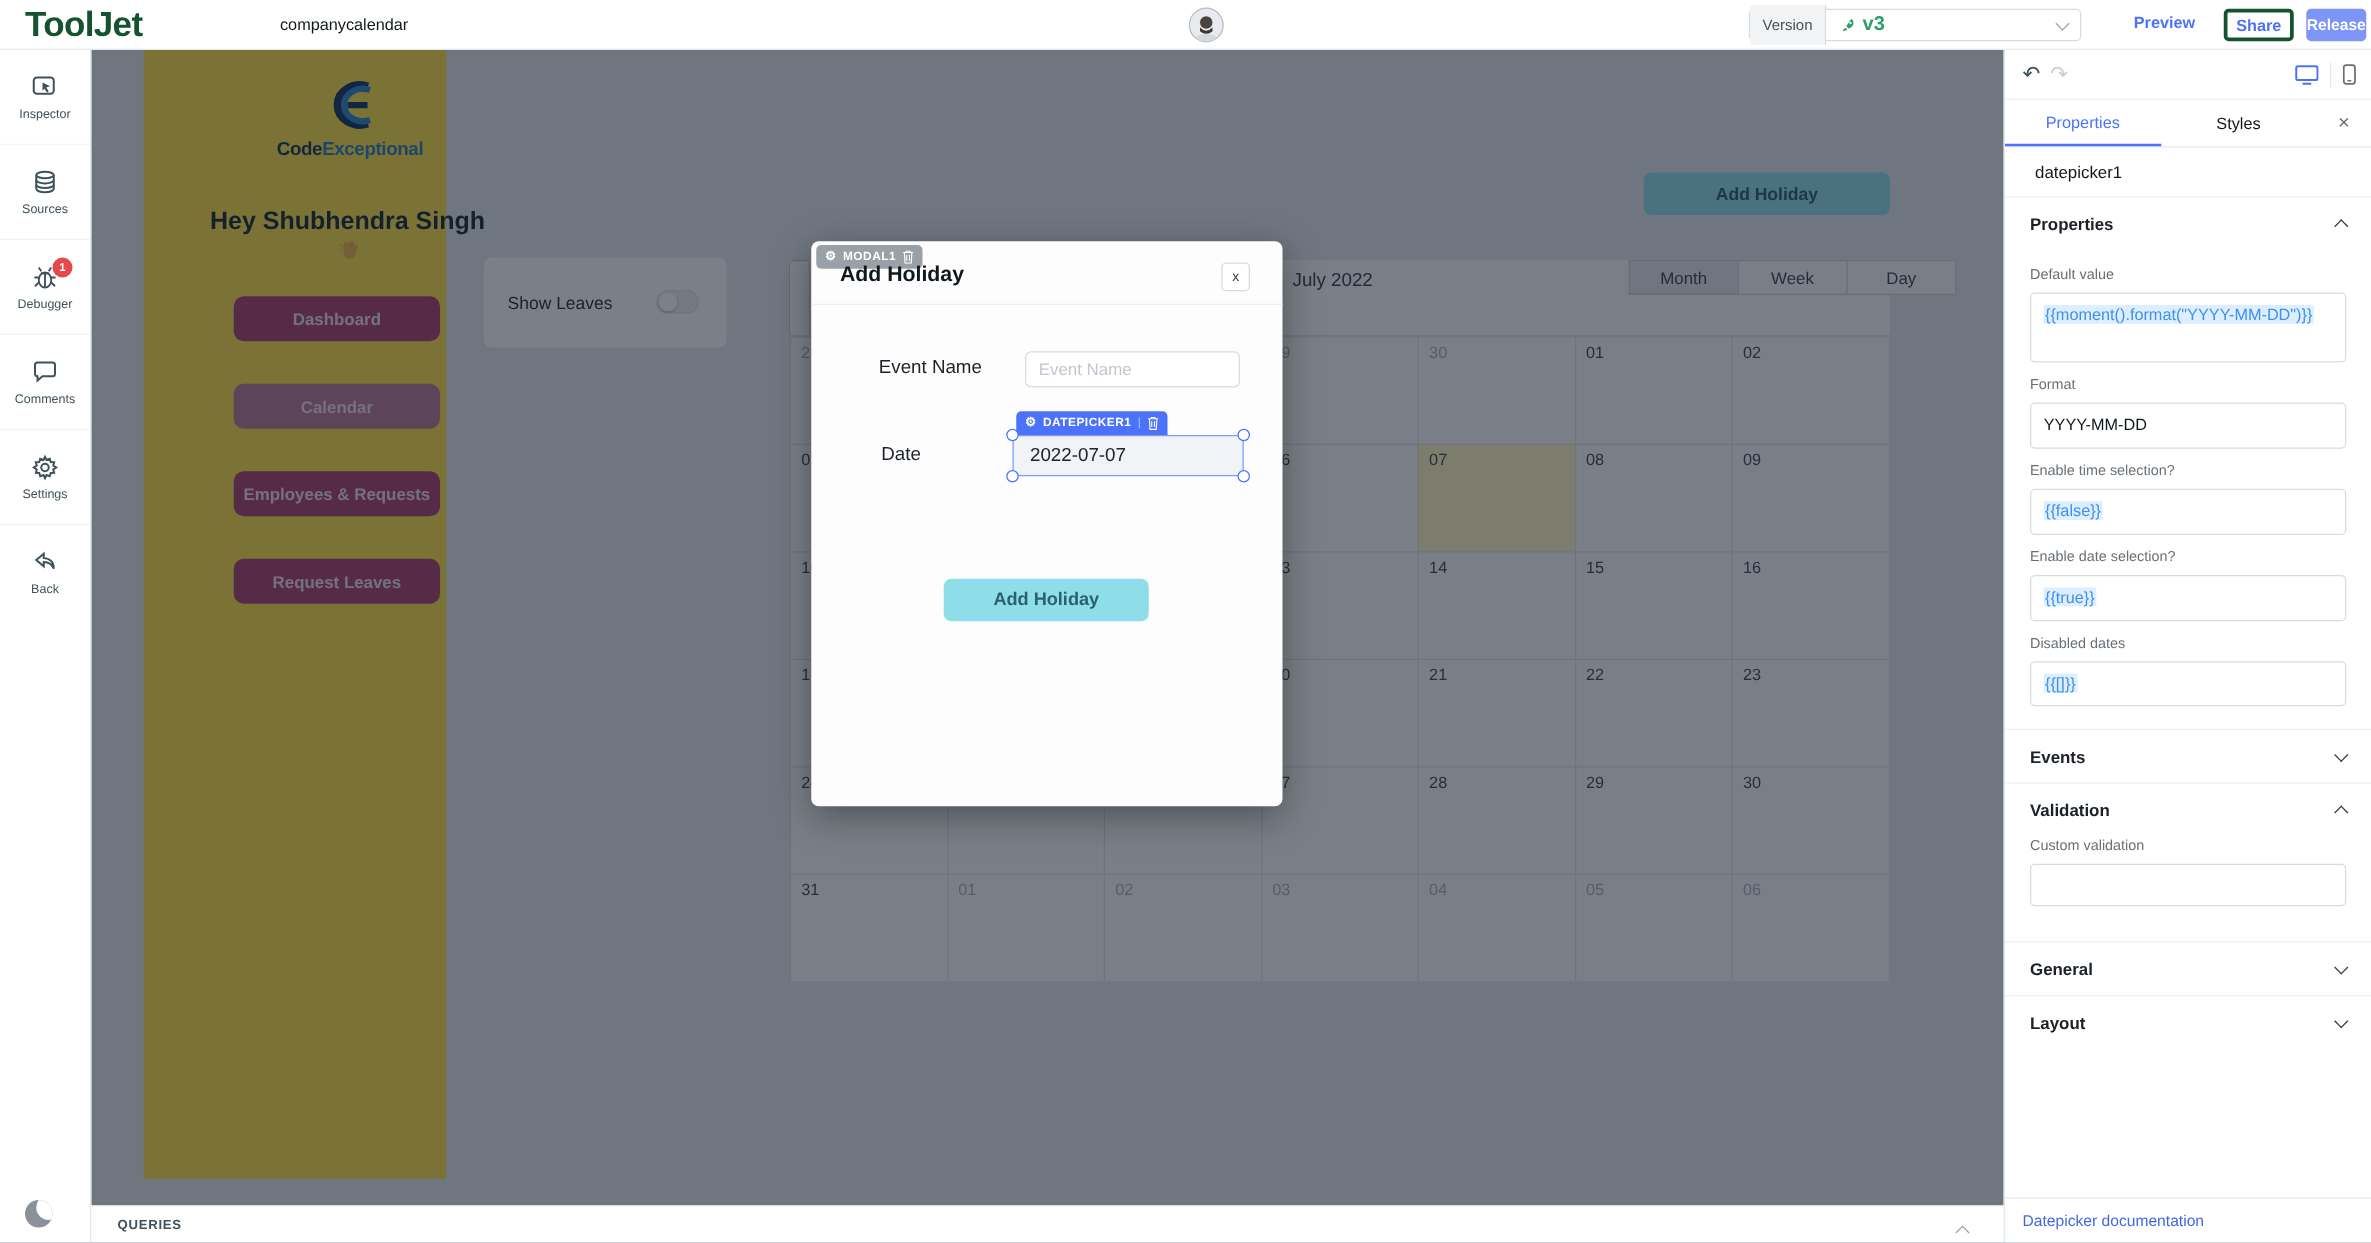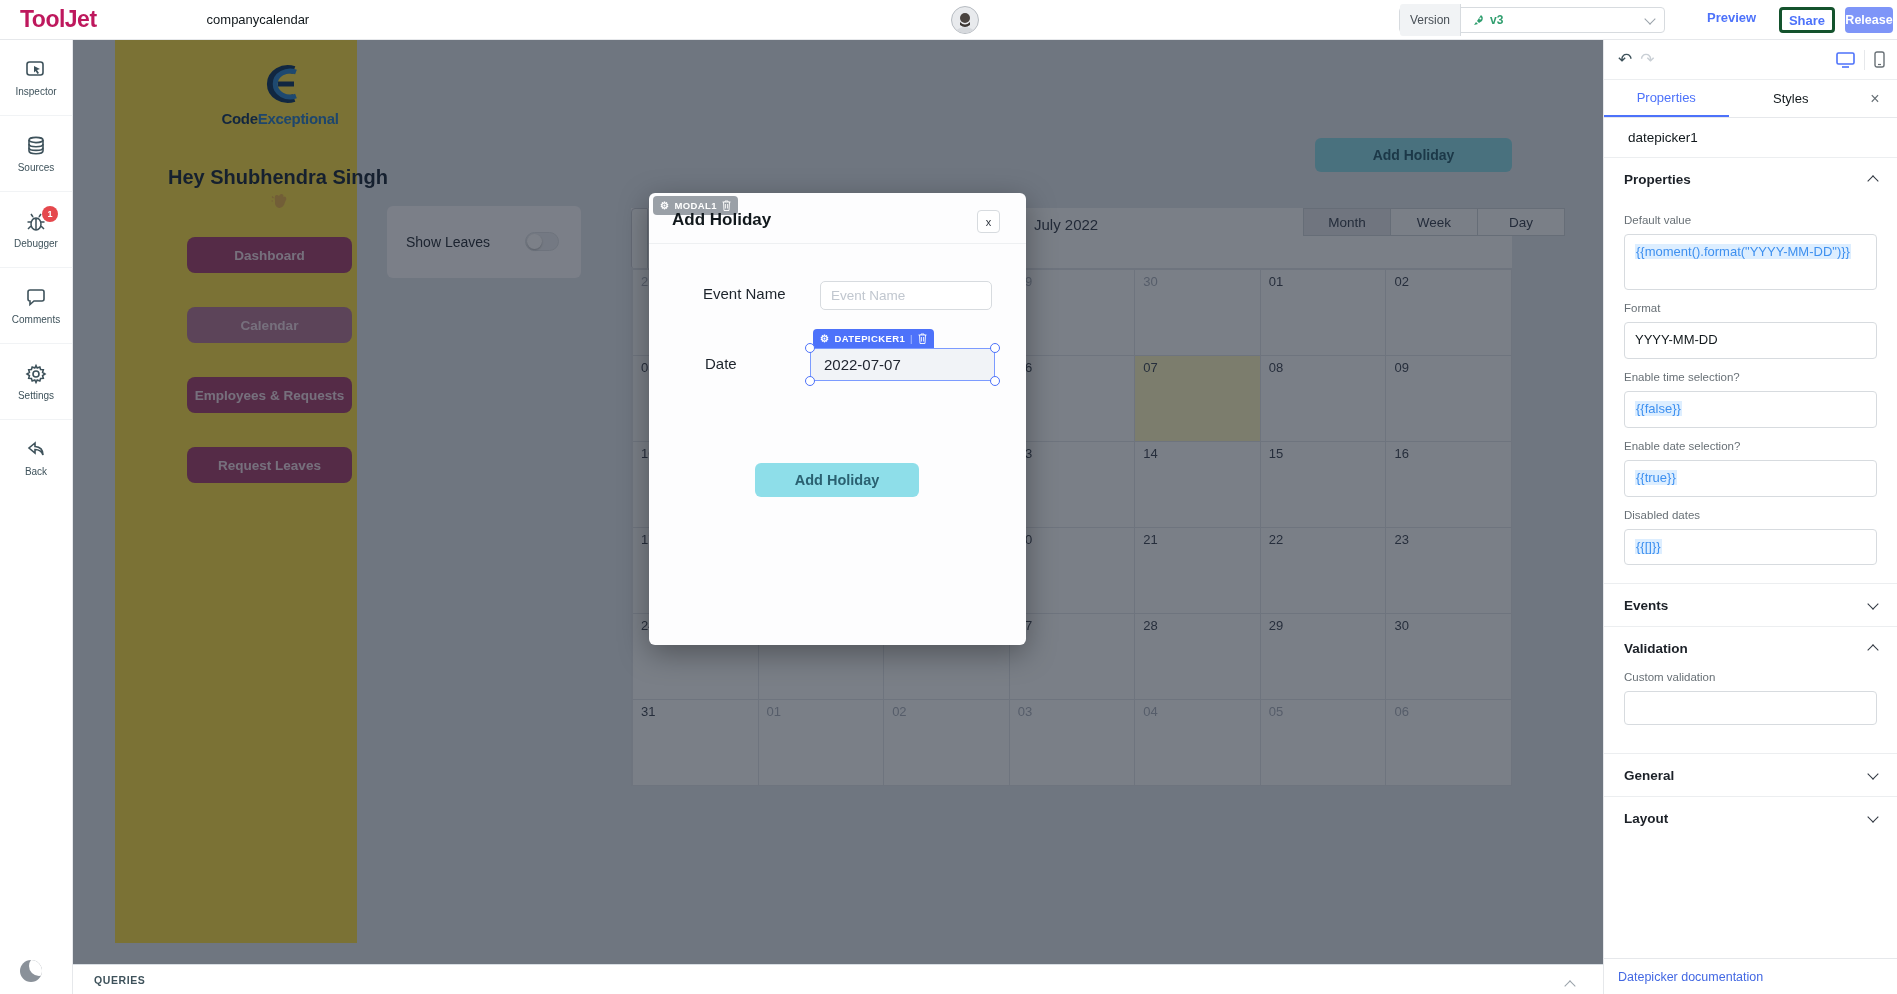--- a/index.html
+++ b/index.html
@@ -3,30 +3,30 @@
 <meta charset="utf-8">
 <style>
   * { box-sizing: border-box; margin: 0; padding: 0; }
   html,body { width:1897px; height:994px; overflow:hidden; }
   body { font-family:"Liberation Sans", sans-serif; background:#fff; position:relative; }
   .abs { position:absolute; }
 
   
   #topbar { left:0; top:0; width:1897px; height:40px; background:#fff; border-bottom:1px solid #e6e8eb;
             display:flex; align-items:center; z-index:50; }
-  .tj-logo { font-size:23px; font-weight:bold; color:#be185d; letter-spacing:-0.5px; margin-left:20px; }
+  .tj-logo { font-size:28px; font-weight:bold; color:#14532d; letter-spacing:-0.5px; margin-left:20px; }
   .app-name { font-size:13px; color:#11181c; margin-left:110px; }
   .avatar { position:absolute; left:951px; top:6px; width:28px; height:28px; border-radius:50%;
             background:#e8eaed; border:1px solid #b7bcc2; overflow:hidden; }
   .avatar svg { display:block; margin:3px auto 0; }
   .version-box { position:absolute; left:1399px; top:7px; width:266px; height:26px; border:1px solid #d7dbdf;
             border-radius:4px; display:flex; align-items:center; background:#fff; }
   .version-label { background:#f1f3f5; border-right:1px solid #d7dbdf; height:100%; display:flex; align-items:center;
             padding:16px 10px; font-size:12px; color:#495057; border-radius:3px 0 0 3px; }
-  .version-val { display:flex; align-items:center; gap:5px; margin-left:12px; font-size:12px; color:#2f9e6e; font-weight:bold; }
+  .version-val { display:flex; align-items:center; gap:5px; margin-left:12px; font-size:16px; color:#2f9e6e; font-weight:bold; }
   .version-chevron { margin-left:auto; margin-right:10px; }
   .chev { display:inline-block; width:8px; height:8px; border-right:1.5px solid #9aa2aa; border-bottom:1.5px solid #9aa2aa; }
   .chev.down { transform:rotate(45deg); margin-top:-3px; }
   .chev.up { transform:rotate(-135deg); margin-top:4px; }
   .chev.dark { border-color:#303740; }
   .preview-link { position:absolute; left:1707px; top:10px; font-size:13px; color:#4d72fa; font-weight:bold; }
   .share-btn { position:absolute; left:1779px; top:7px; width:56px; height:26px; border:3px solid #14532d;
             border-radius:4px; background:#fff; color:#4d72fa; font-size:13px; font-weight:bold;
             display:flex; align-items:center; justify-content:center; }
   .release-btn { position:absolute; left:1845px; top:7px; width:48px; height:26px; border-radius:4px;

